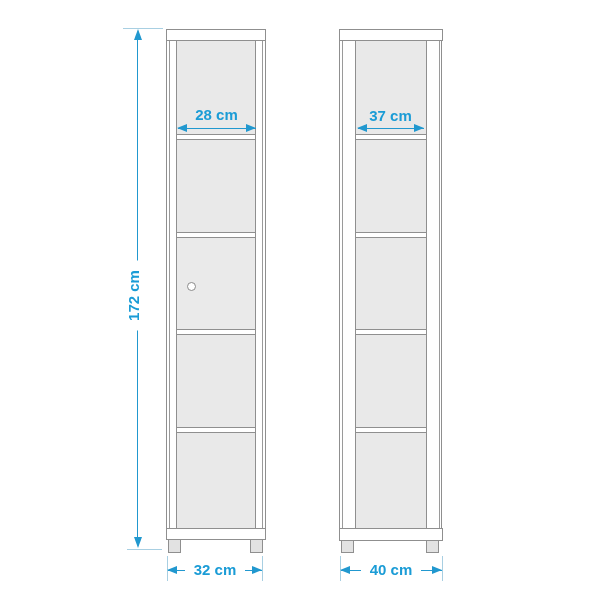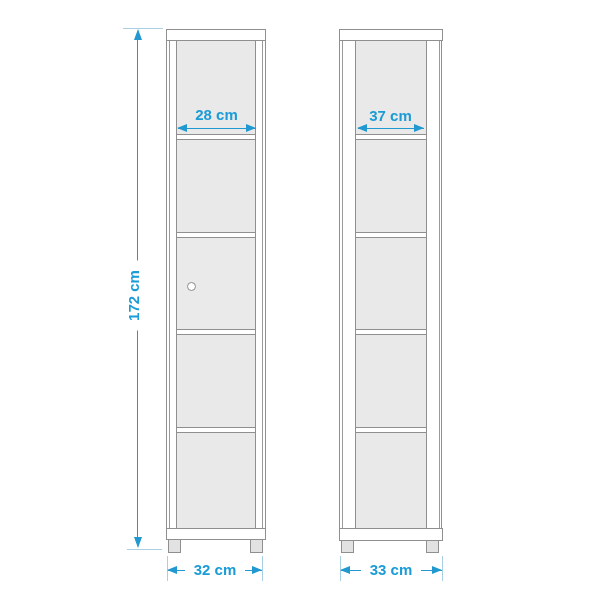--- a/index.html
+++ b/index.html
@@ -93,15 +93,15 @@
   <div class="dim-line" style="left:168px;top:570px;width:94px;height:1px;"></div>
   <div class="arrow arr-left" style="left:167px;top:566px;"></div>
   <div class="arrow arr-right" style="left:252px;top:566px;"></div>
   <div class="dim-label" style="left:185px;top:561px;width:60px;height:18px;line-height:18px;background:#ffffff;">32 cm</div>
 
   <div class="dim-tick" style="left:340px;top:556px;width:1px;height:25px;"></div>
   <div class="dim-tick" style="left:442px;top:556px;width:1px;height:25px;"></div>
   <div class="dim-line" style="left:341px;top:570px;width:101px;height:1px;"></div>
   <div class="arrow arr-left" style="left:340px;top:566px;"></div>
   <div class="arrow arr-right" style="left:432px;top:566px;"></div>
-  <div class="dim-label" style="left:361px;top:561px;width:60px;height:18px;line-height:18px;background:#ffffff;">33 cm</div>
+  <div class="dim-label" style="left:361px;top:561px;width:60px;height:18px;line-height:18px;background:#ffffff;">40 cm</div>
 
 </div>
 
 </body></html>

